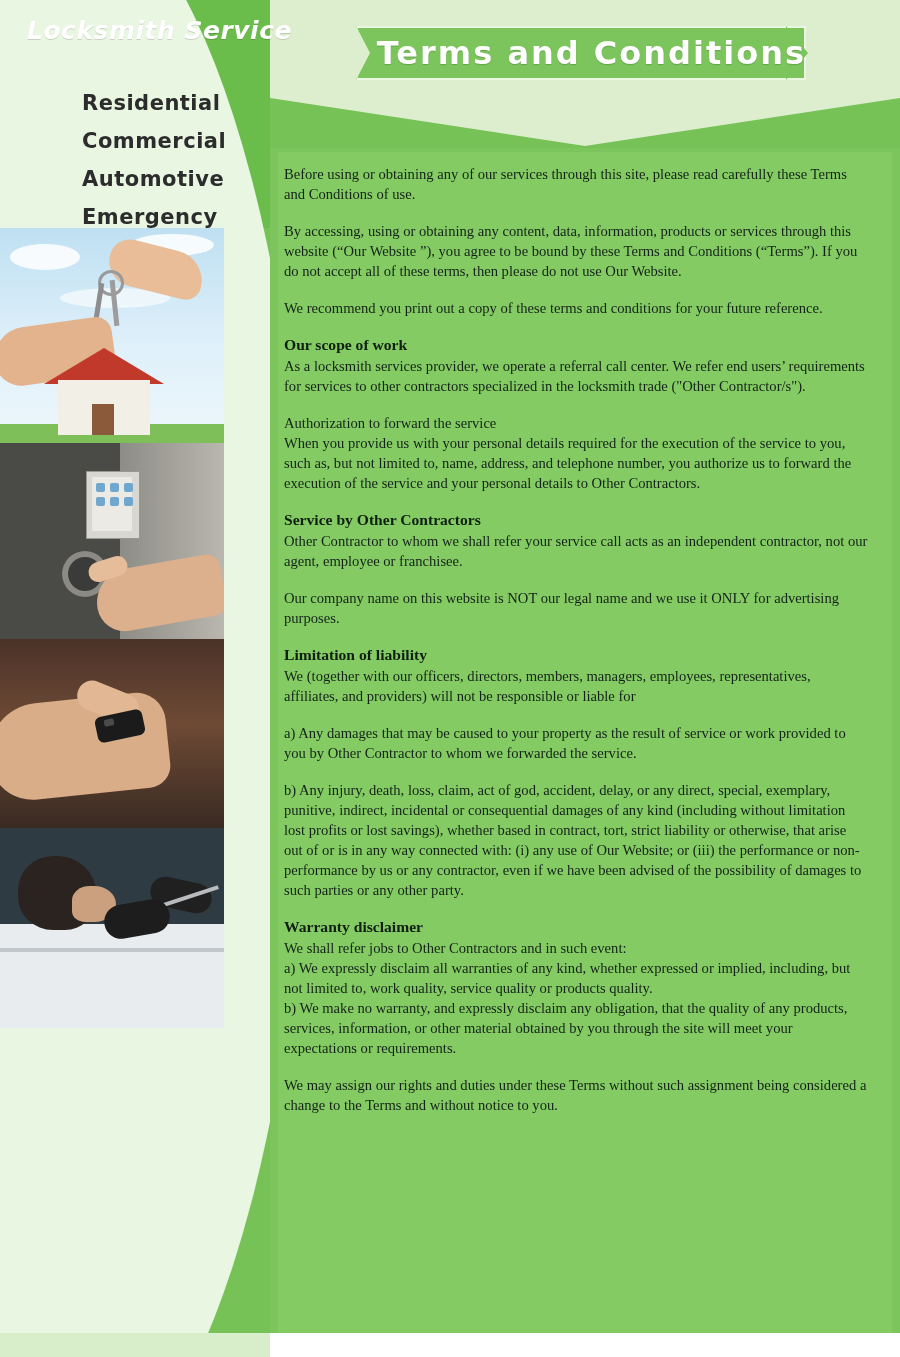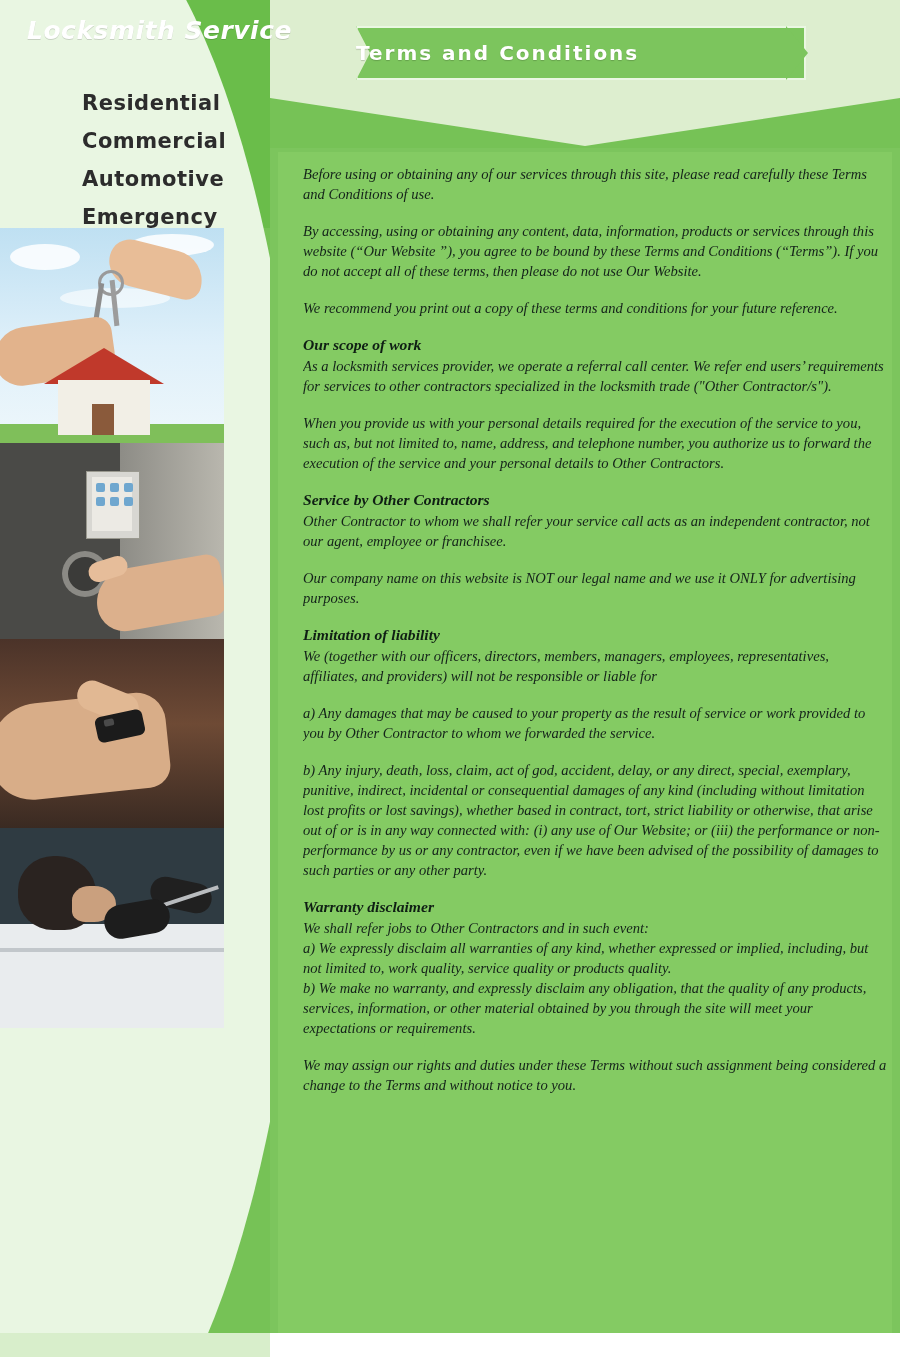--- a/index.html
+++ b/index.html
@@ -216,24 +216,24 @@
     z-index: 5;
     clip-path: polygon(0 0, 100% 50%, 0 100%);
   }
   .ribbon-title {
     position: absolute;
     left: 356px;
     top: 26px;
     width: 450px;
     height: 54px;
     line-height: 54px;
-    text-align: left;
+    text-align: right;
     font-family: "DejaVu Sans", sans-serif;
     font-weight: bold;
-    font-size: 20px;
+    font-size: 32px;
     letter-spacing: 2px;
     color: #ffffff;
     z-index: 6;
     text-shadow: 0 1px 1px rgba(0,0,0,.18);
   }
 
   
   .panel {
     position: absolute;
     left: 270px;
@@ -245,29 +245,28 @@
   .panel-inner {
     position: absolute;
     left: 278px;
     top: 152px;
     width: 614px;
     height: 1181px;
     background: #84cb63;
   }
   .content {
     position: absolute;
-    left: 303px;
+    left: 284px;
     top: 164px;
     width: 584px;
     height: 1140px;
     color: #14231a;
     font-size: 14.6px;
     line-height: 20px;
     overflow: hidden;
-    font-style: italic;
   }
   .content p {
     margin: 0 0 17px 0;
   }
   .content h3 {
     margin: 0 0 1px 0;
     font-size: 15.6px;
     font-weight: bold;
     color: #0f1f14;
   }
@@ -387,20 +386,21 @@
 Conditions of use.</p>
     <p>By accessing, using or obtaining any content, data, information, products or services through this website (“Our Website ”), you agree to be bound by these Terms and Conditions (“Terms”). If you do not accept all of these terms, then please do not use Our Website.</p>
     <p>We recommend you print out a copy of these terms and conditions for your future reference.</p>
 
     <div class="blk">
       <h3>Our scope of work</h3>
       <p class="tight">As a locksmith services provider, we operate a referral call center. We refer end users’ requirements for services to other contractors specialized in the locksmith trade ("Other Contractor/s").</p>
     </div>
 
     <div class="blk">
+      <p class="tight">Authorization to forward the service</p>
       <p class="tight">When you provide us with your personal details required for the execution of the service to you, such as, but not limited to, name, address, and telephone number, you authorize us to forward the execution of the service and your personal details to Other Contractors.</p>
     </div>
 
     <div class="blk">
       <h3>Service by Other Contractors</h3>
       <p class="tight">Other Contractor to whom we shall refer your service call acts as an independent contractor, not our agent, employee or franchisee.</p>
     </div>
 
     <p>Our company name on this website is NOT our legal name and we use it ONLY for advertising purposes.</p>
 

